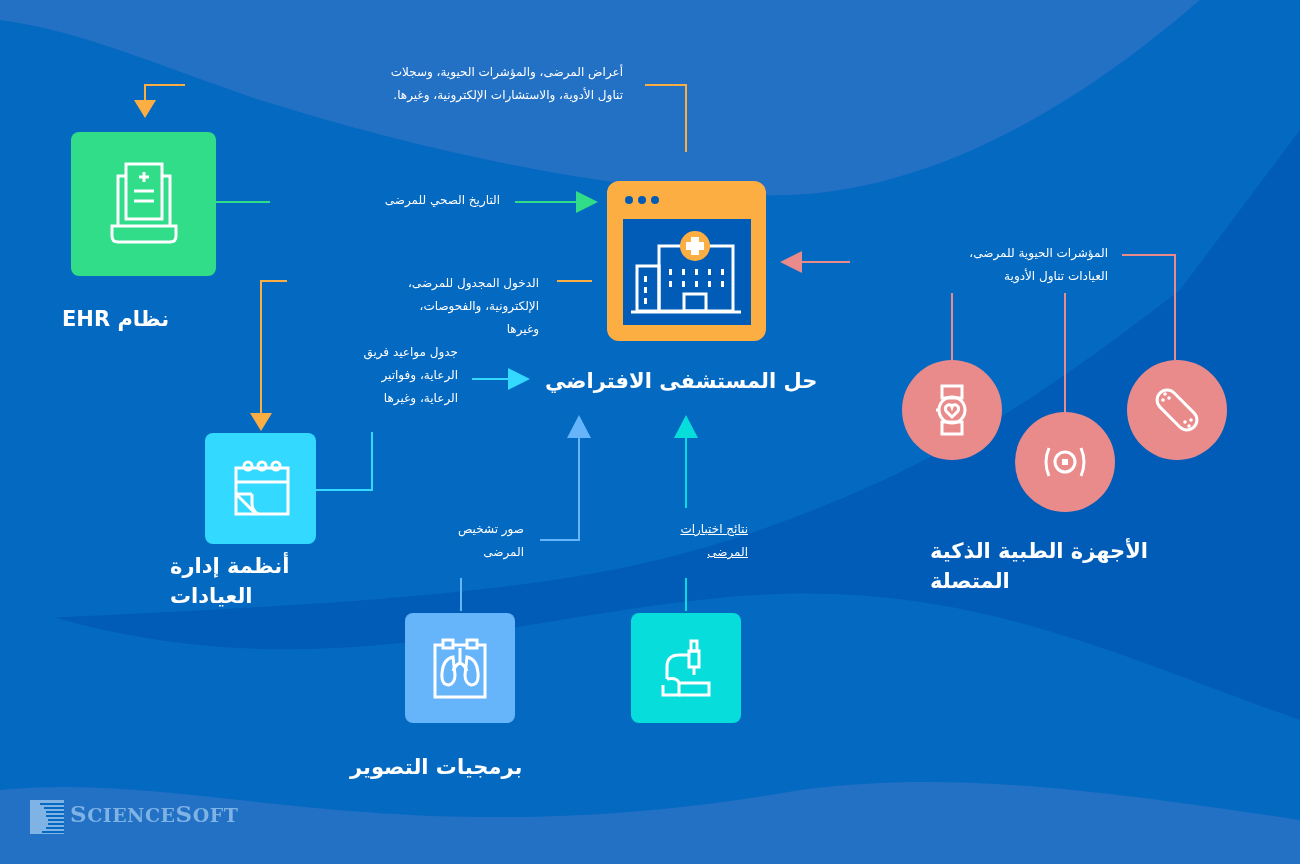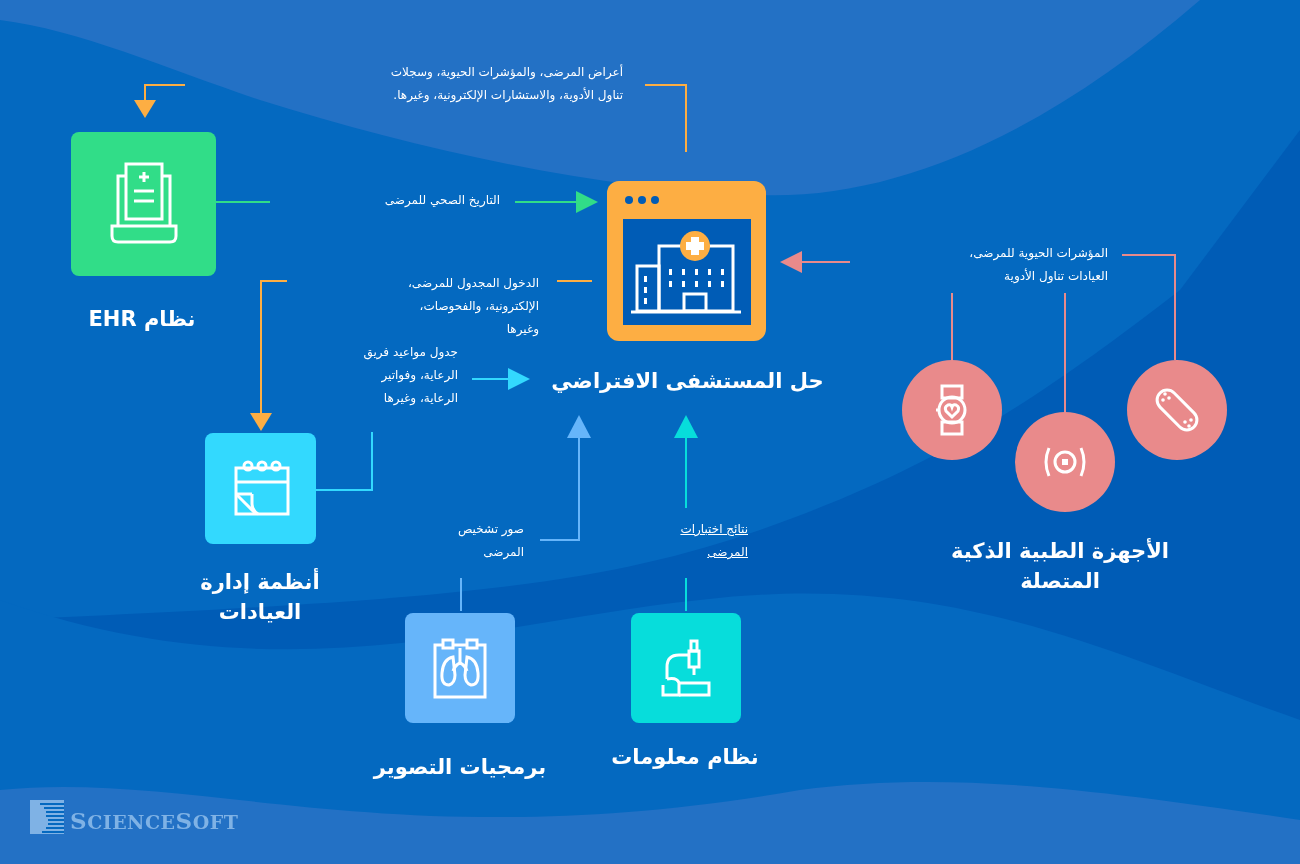--- a/index.html
+++ b/index.html
@@ -4,22 +4,22 @@
 <style>
   * { box-sizing: border-box; margin: 0; padding: 0; }
   html, body { width: 1300px; height: 864px; overflow: hidden; }
   body { position: relative; background: #005cb6; font-family: "DejaVu Sans", sans-serif; color: #fff; }
   #bg { position: absolute; left: 0; top: 0; width: 1300px; height: 864px; }
   #lines { position: absolute; left: 0; top: 0; width: 1300px; height: 864px; }
   .node { position: absolute; border-radius: 8px; display: flex; align-items: center; justify-content: center; }
   .node svg { display: block; }
   .circle { position: absolute; border-radius: 50%; background: #e98a8b; display: flex; align-items: center; justify-content: center; }
   .lbl { position: absolute; direction: rtl; text-align: right; font-size: 12px; line-height: 23px; color: #ffffff; white-space: nowrap; }
-  .title { position: absolute; direction: rtl; text-align: center; font-size: 21px; line-height: 30px; font-weight: bold; color: #fff; white-space: nowrap; }
-  .logo { position: absolute; left: 30px; top: 800px; display: flex; align-items: flex-end; gap: 6px; color: #7fb2e5; }
+  .title { position: absolute; direction: rtl; text-align: left; font-size: 21px; line-height: 30px; font-weight: bold; color: #fff; white-space: nowrap; }
+  .logo { position: absolute; left: 30px; top: 800px; display: flex; align-items: flex-start; gap: 6px; color: #7fb2e5; }
   .logo-text { font-family: "DejaVu Serif", serif; font-weight: bold; font-size: 19px; letter-spacing: 0.5px; }
   .logo-text .big { font-size: 23px; }
 </style>
 </head>
 <body>
 
 <svg id="bg" viewBox="0 0 1300 864" xmlns="http://www.w3.org/2000/svg">
   <rect x="0" y="0" width="1300" height="864" fill="#005cb6"></rect>
   <path d="M0 0 H1300 V130 L1180 290 C1000 430 900 480 760 530 C600 585 460 600 0 620 Z" fill="#0469c0"></path>
   <path d="M0 0 H1200 C1050 130 900 200 760 195 C600 190 420 150 260 100 C170 70 80 30 0 20 Z" fill="#2371c5"></path>
@@ -114,21 +114,21 @@
     <rect x="10" y="14" width="52" height="46"></rect>
     <line x1="10" y1="28" x2="62" y2="28"></line>
     <circle cx="22" cy="12" r="4"></circle>
       <circle cx="36" cy="12" r="4"></circle>
       <circle cx="50" cy="12" r="4"></circle>
     <line x1="10" y1="40" x2="30" y2="60"></line>
     <line x1="10" y1="40" x2="26" y2="40"></line>
     <path d="M26 40 V50 Q26 56 32 60"></path>
   </svg>
 </div>
-<div class="title" style="left:170px;top:567px;width:180px;">
+<div class="title" style="left:170px;top:551px;width:180px;">
   <div>أنظمة إدارة</div>
   <div>العيادات</div>
 </div>
 
 <div class="node" style="left:405px;top:613px;width:110px;height:110px;background:#66b5fa;">
   <svg width="70" height="70" viewBox="0 0 70 70" fill="none" stroke="#fff" stroke-width="3">
     <rect x="10" y="12" width="50" height="52"></rect>
     <rect x="18" y="7" width="10" height="8" fill="#66b5fa"></rect>
     <rect x="42" y="7" width="10" height="8" fill="#66b5fa"></rect>
     <line x1="35" y1="15" x2="35" y2="30"></line>
@@ -146,21 +146,20 @@
   <svg width="70" height="70" viewBox="0 0 70 70" fill="none" stroke="#fff" stroke-width="3">
     <rect x="40" y="8" width="6" height="10"></rect>
     <rect x="38" y="18" width="10" height="16"></rect>
     <line x1="43" y1="34" x2="43" y2="42"></line>
     <path d="M38 22 H28 Q16 22 16 34 V46"></path>
     <path d="M16 46 Q26 44 28 50 V62 H12 V52"></path>
     <path d="M28 50 H58 V62 H28"></path>
   </svg>
 </div>
 <div class="title" style="left:580px;top:742px;width:210px;">
-  <div>نظام معلومات</div>
 </div>
 
 <div class="circle" style="left:902px;top:360px;width:100px;height:100px;">
   <svg width="60" height="60" viewBox="0 0 60 60" fill="none" stroke="#fff" stroke-width="3">
     <rect x="20" y="6" width="20" height="12"></rect>
     <rect x="20" y="42" width="20" height="12"></rect>
     <circle cx="30" cy="30" r="13"></circle>
     <line x1="14" y1="30" x2="17" y2="30"></line>
     <path d="M30 37 L24 31 Q22 27 26 25 Q29 24 30 27 Q31 24 34 25 Q38 27 36 31 Z"></path>
   </svg>

